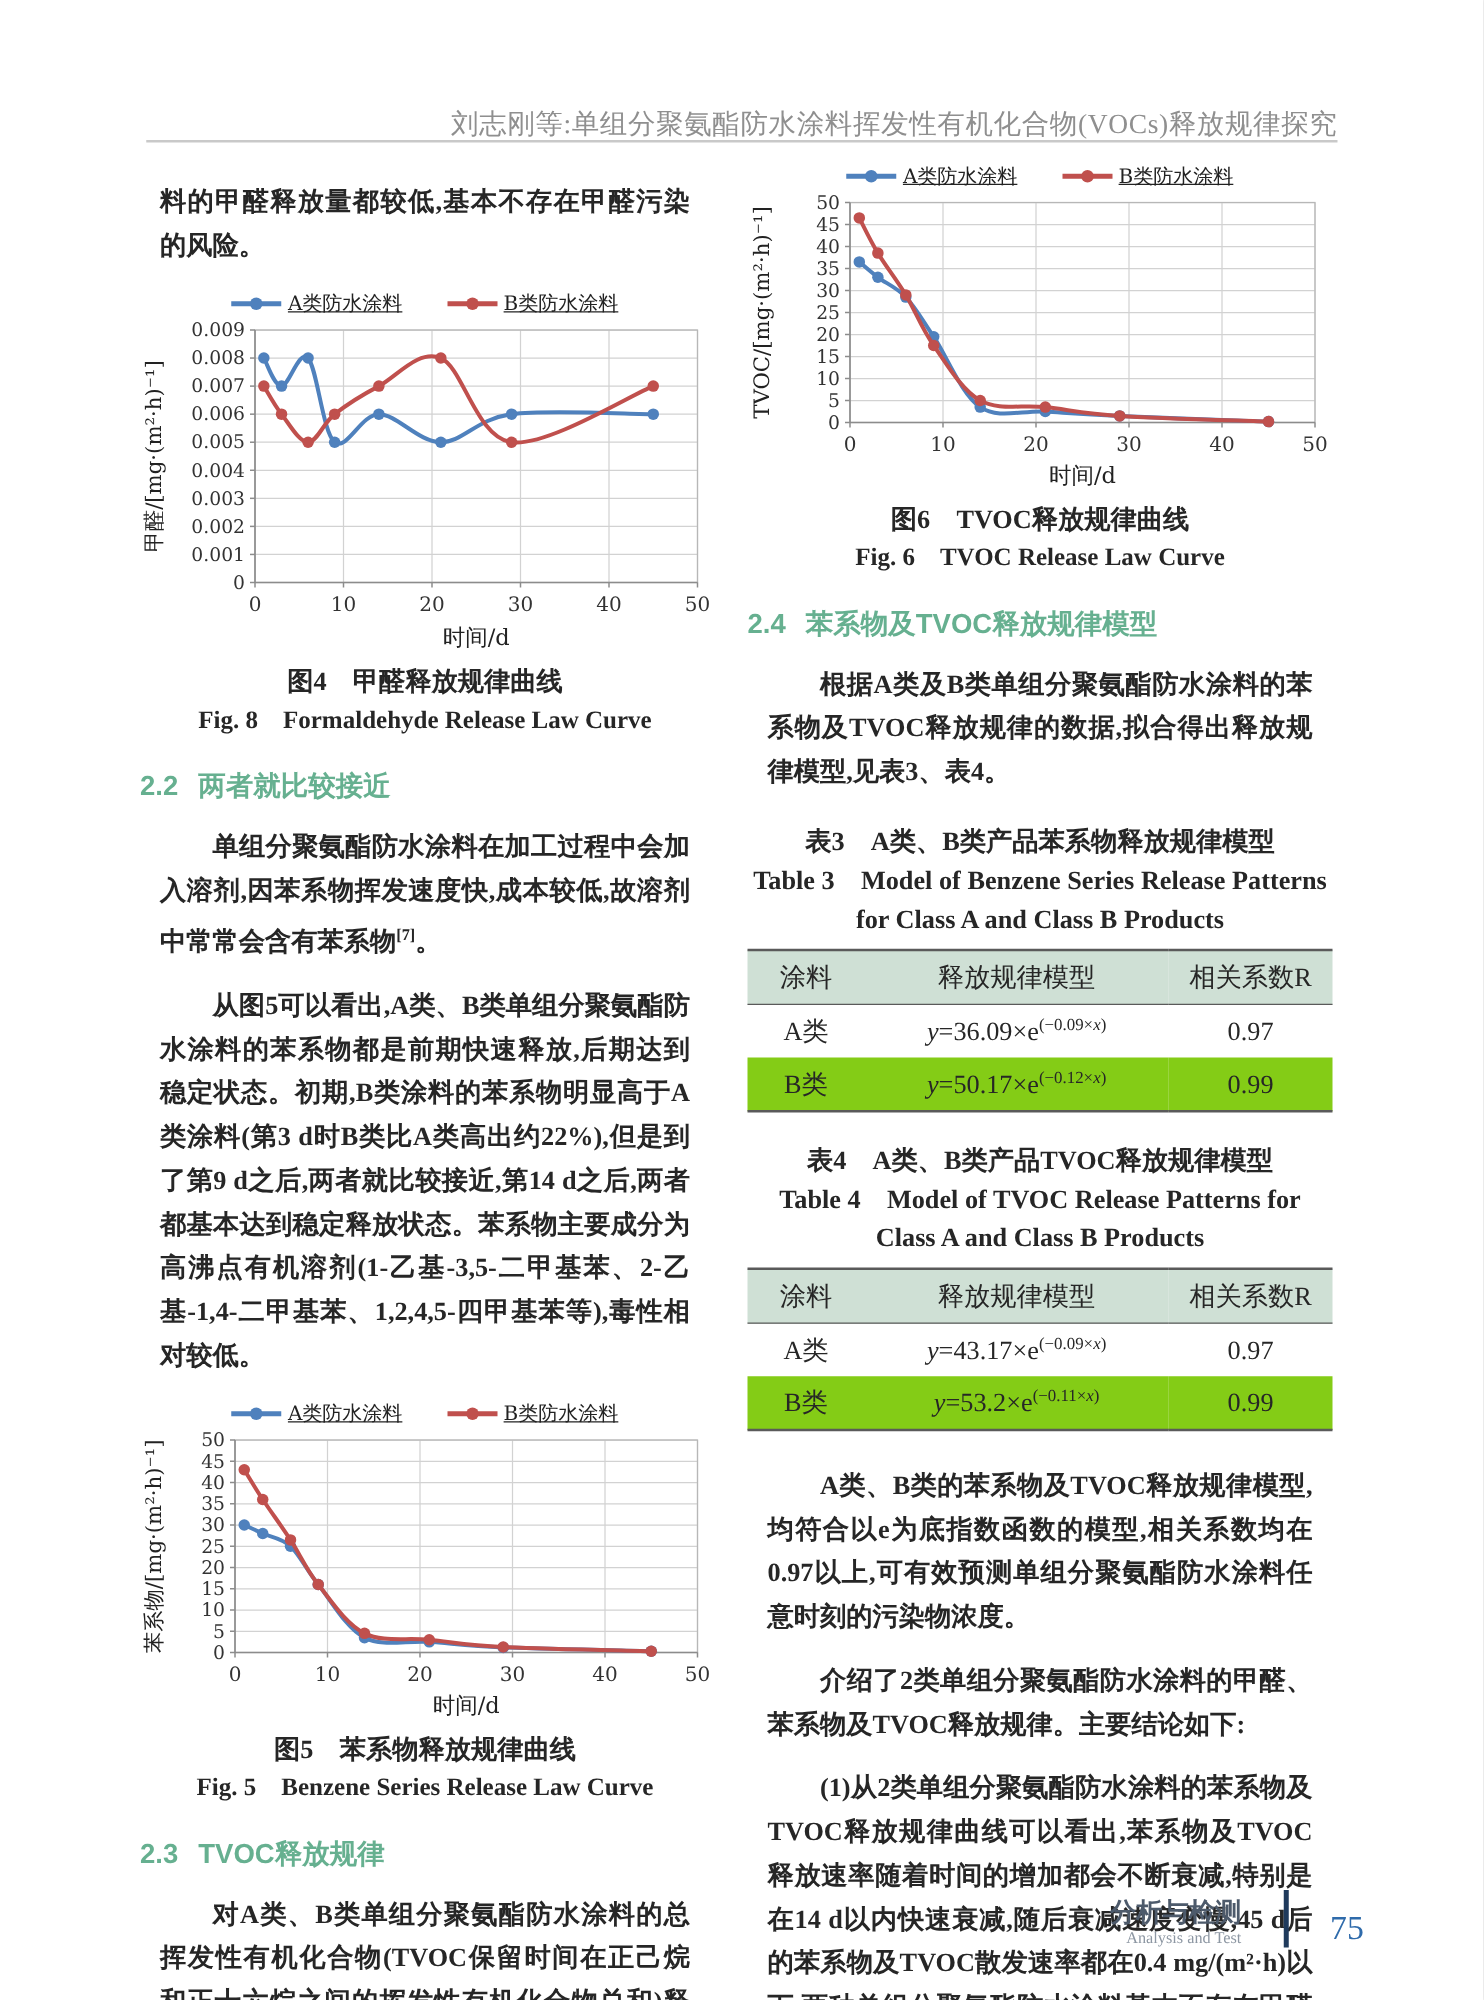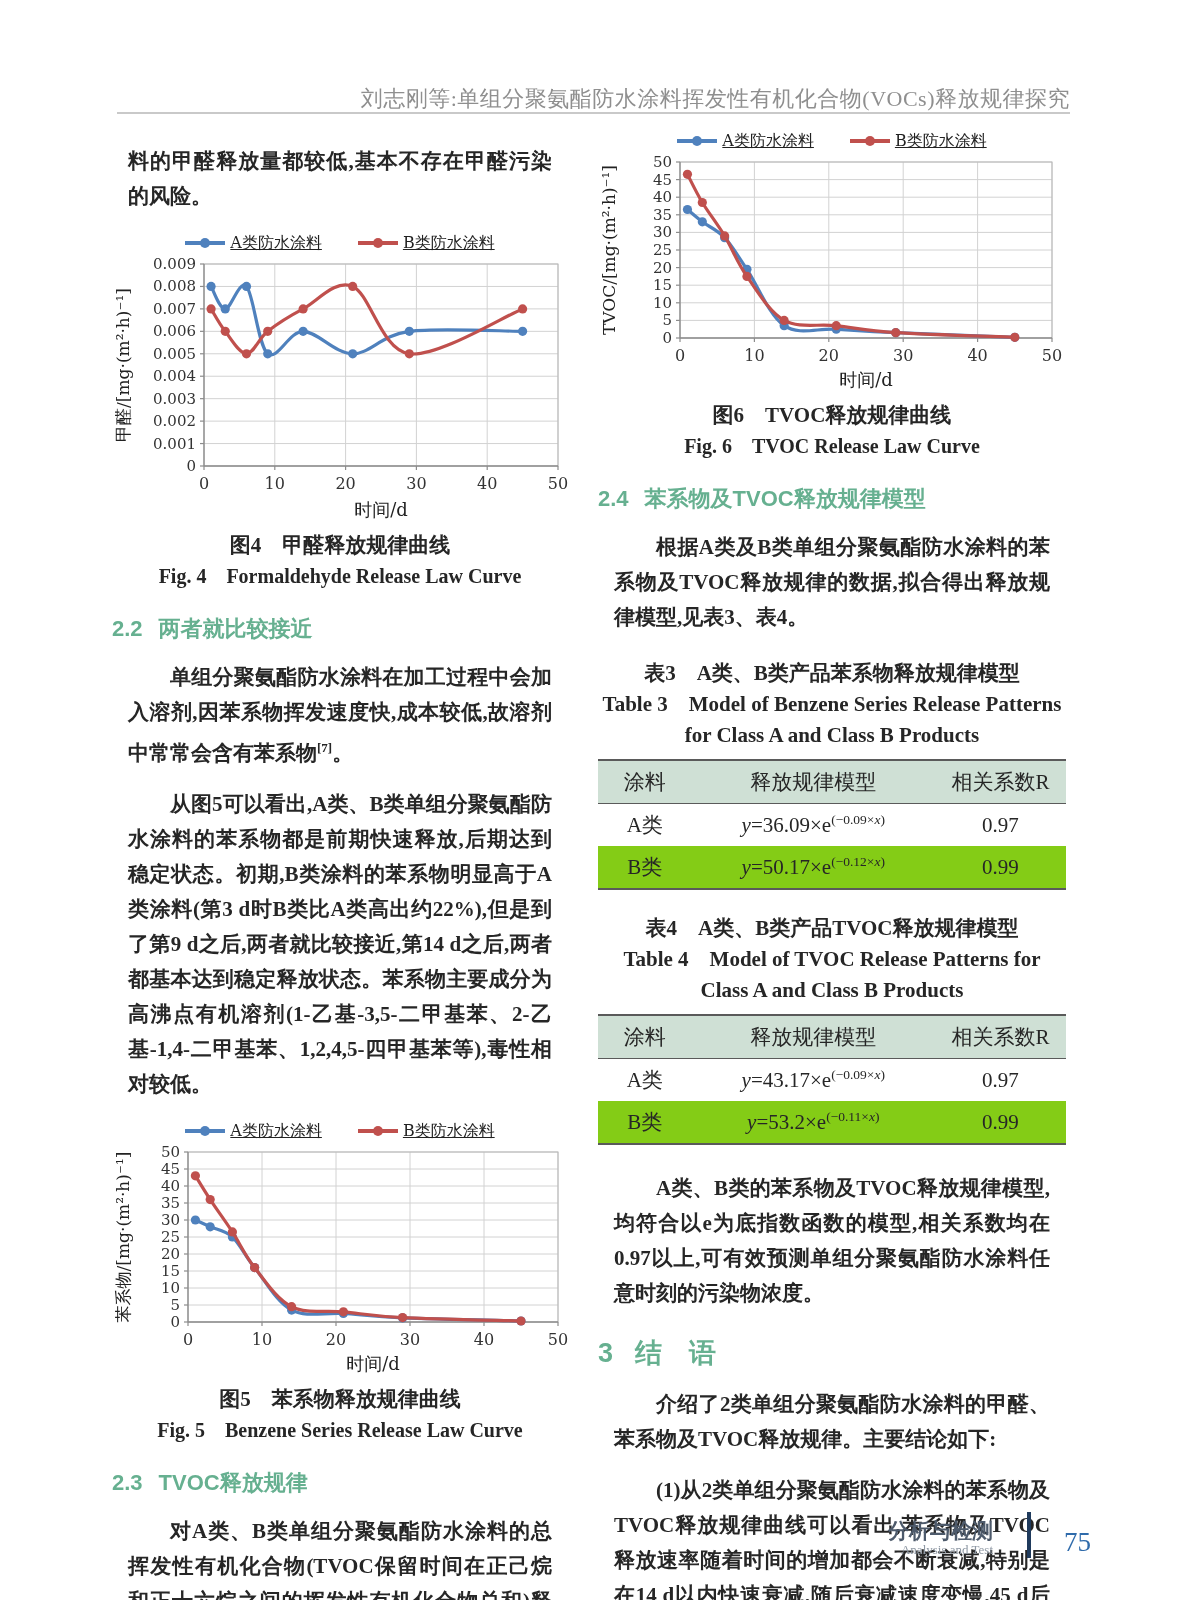--- a/index.html
+++ b/index.html
@@ -157,21 +157,21 @@
             <circle cx="134.48" cy="97.77777777777777" r="4.6" fill="#c0504d"></circle>
             <circle cx="155.72" cy="75.33333333333331" r="4.6" fill="#c0504d"></circle>
             <circle cx="191.12" cy="52.88888888888886" r="4.6" fill="#c0504d"></circle>
             <circle cx="240.68" cy="30.44444444444443" r="4.6" fill="#c0504d"></circle>
             <circle cx="297.32" cy="97.77777777777777" r="4.6" fill="#c0504d"></circle>
             <circle cx="410.6" cy="52.88888888888886" r="4.6" fill="#c0504d"></circle>
           </g>
         </svg>
       <figcaption>
         <div class="cap-cn">图4　甲醛释放规律曲线</div>
-        <div class="cap-en">Fig. 4　Formaldehyde Release Law Curve</div>
+        <div class="cap-en">Fig. 8　Formaldehyde Release Law Curve</div>
       </figcaption>
     </figure>
 
     <span class="sec-h"><span class="num">2.2</span><span>两者就比较接近</span></span>
 
     <p class="para indent"><span>单组分聚氨酯防水涂料在加工过程中会加入溶剂,因苯系物挥发速度快,成本较低,故溶剂中常常会含有苯系物</span><sup class="ref">[7]</sup><span>。</span></p>
     <p class="para indent">从图5可以看出,A类、B类单组分聚氨酯防水涂料的苯系物都是前期快速释放,后期达到稳定状态。初期,B类涂料的苯系物明显高于A类涂料(第3 d时B类比A类高出约22%),但是到了第9 d之后,两者就比较接近,第14 d之后,两者都基本达到稳定释放状态。苯系物主要成分为高沸点有机溶剂(1-乙基-3,5-二甲基苯、2-乙基-1,4-二甲基苯、1,2,4,5-四甲基苯等),毒性相对较低。</p>
 
     <figure class="chart" style="margin-top:14px;">
       <div class="chart-legend">
@@ -442,21 +442,20 @@
             <td>B类</td>
             <td><span class="f-y">y</span><span>=53.2×e</span><span class="f-sup"><span>(−0.11×</span><span class="it">x</span><span>)</span></span></td>
             <td>0.99</td>
           </tr>
         </tbody>
       </table>
     </div>
 
     <p class="para indent" style="margin-top:26px;">A类、B类的苯系物及TVOC释放规律模型,均符合以e为底指数函数的模型,相关系数均在0.97以上,可有效预测单组分聚氨酯防水涂料任意时刻的污染物浓度。</p>
 
-    <span class="concl-h"><span class="num">3</span><span>结　语</span></span>
 
     <p class="para indent">介绍了2类单组分聚氨酯防水涂料的甲醛、苯系物及TVOC释放规律。主要结论如下:</p>
     <p class="para indent">(1)从2类单组分聚氨酯防水涂料的苯系物及TVOC释放规律曲线可以看出,苯系物及TVOC释放速率随着时间的增加都会不断衰减,特别是在14 d以内快速衰减,随后衰减速度变慢,45 d后的苯系物及TVOC散发速率都在0.4 mg/(m²·h)以下,两种单组分聚氨酯防水涂料基本不存在甲醛污染风险。</p>
 
   </div>
 
   <div class="footer">
     <div class="foot-names">
       <div class="foot-cn">分析与检测</div>
       <div class="foot-en">Analysis and Test</div>

